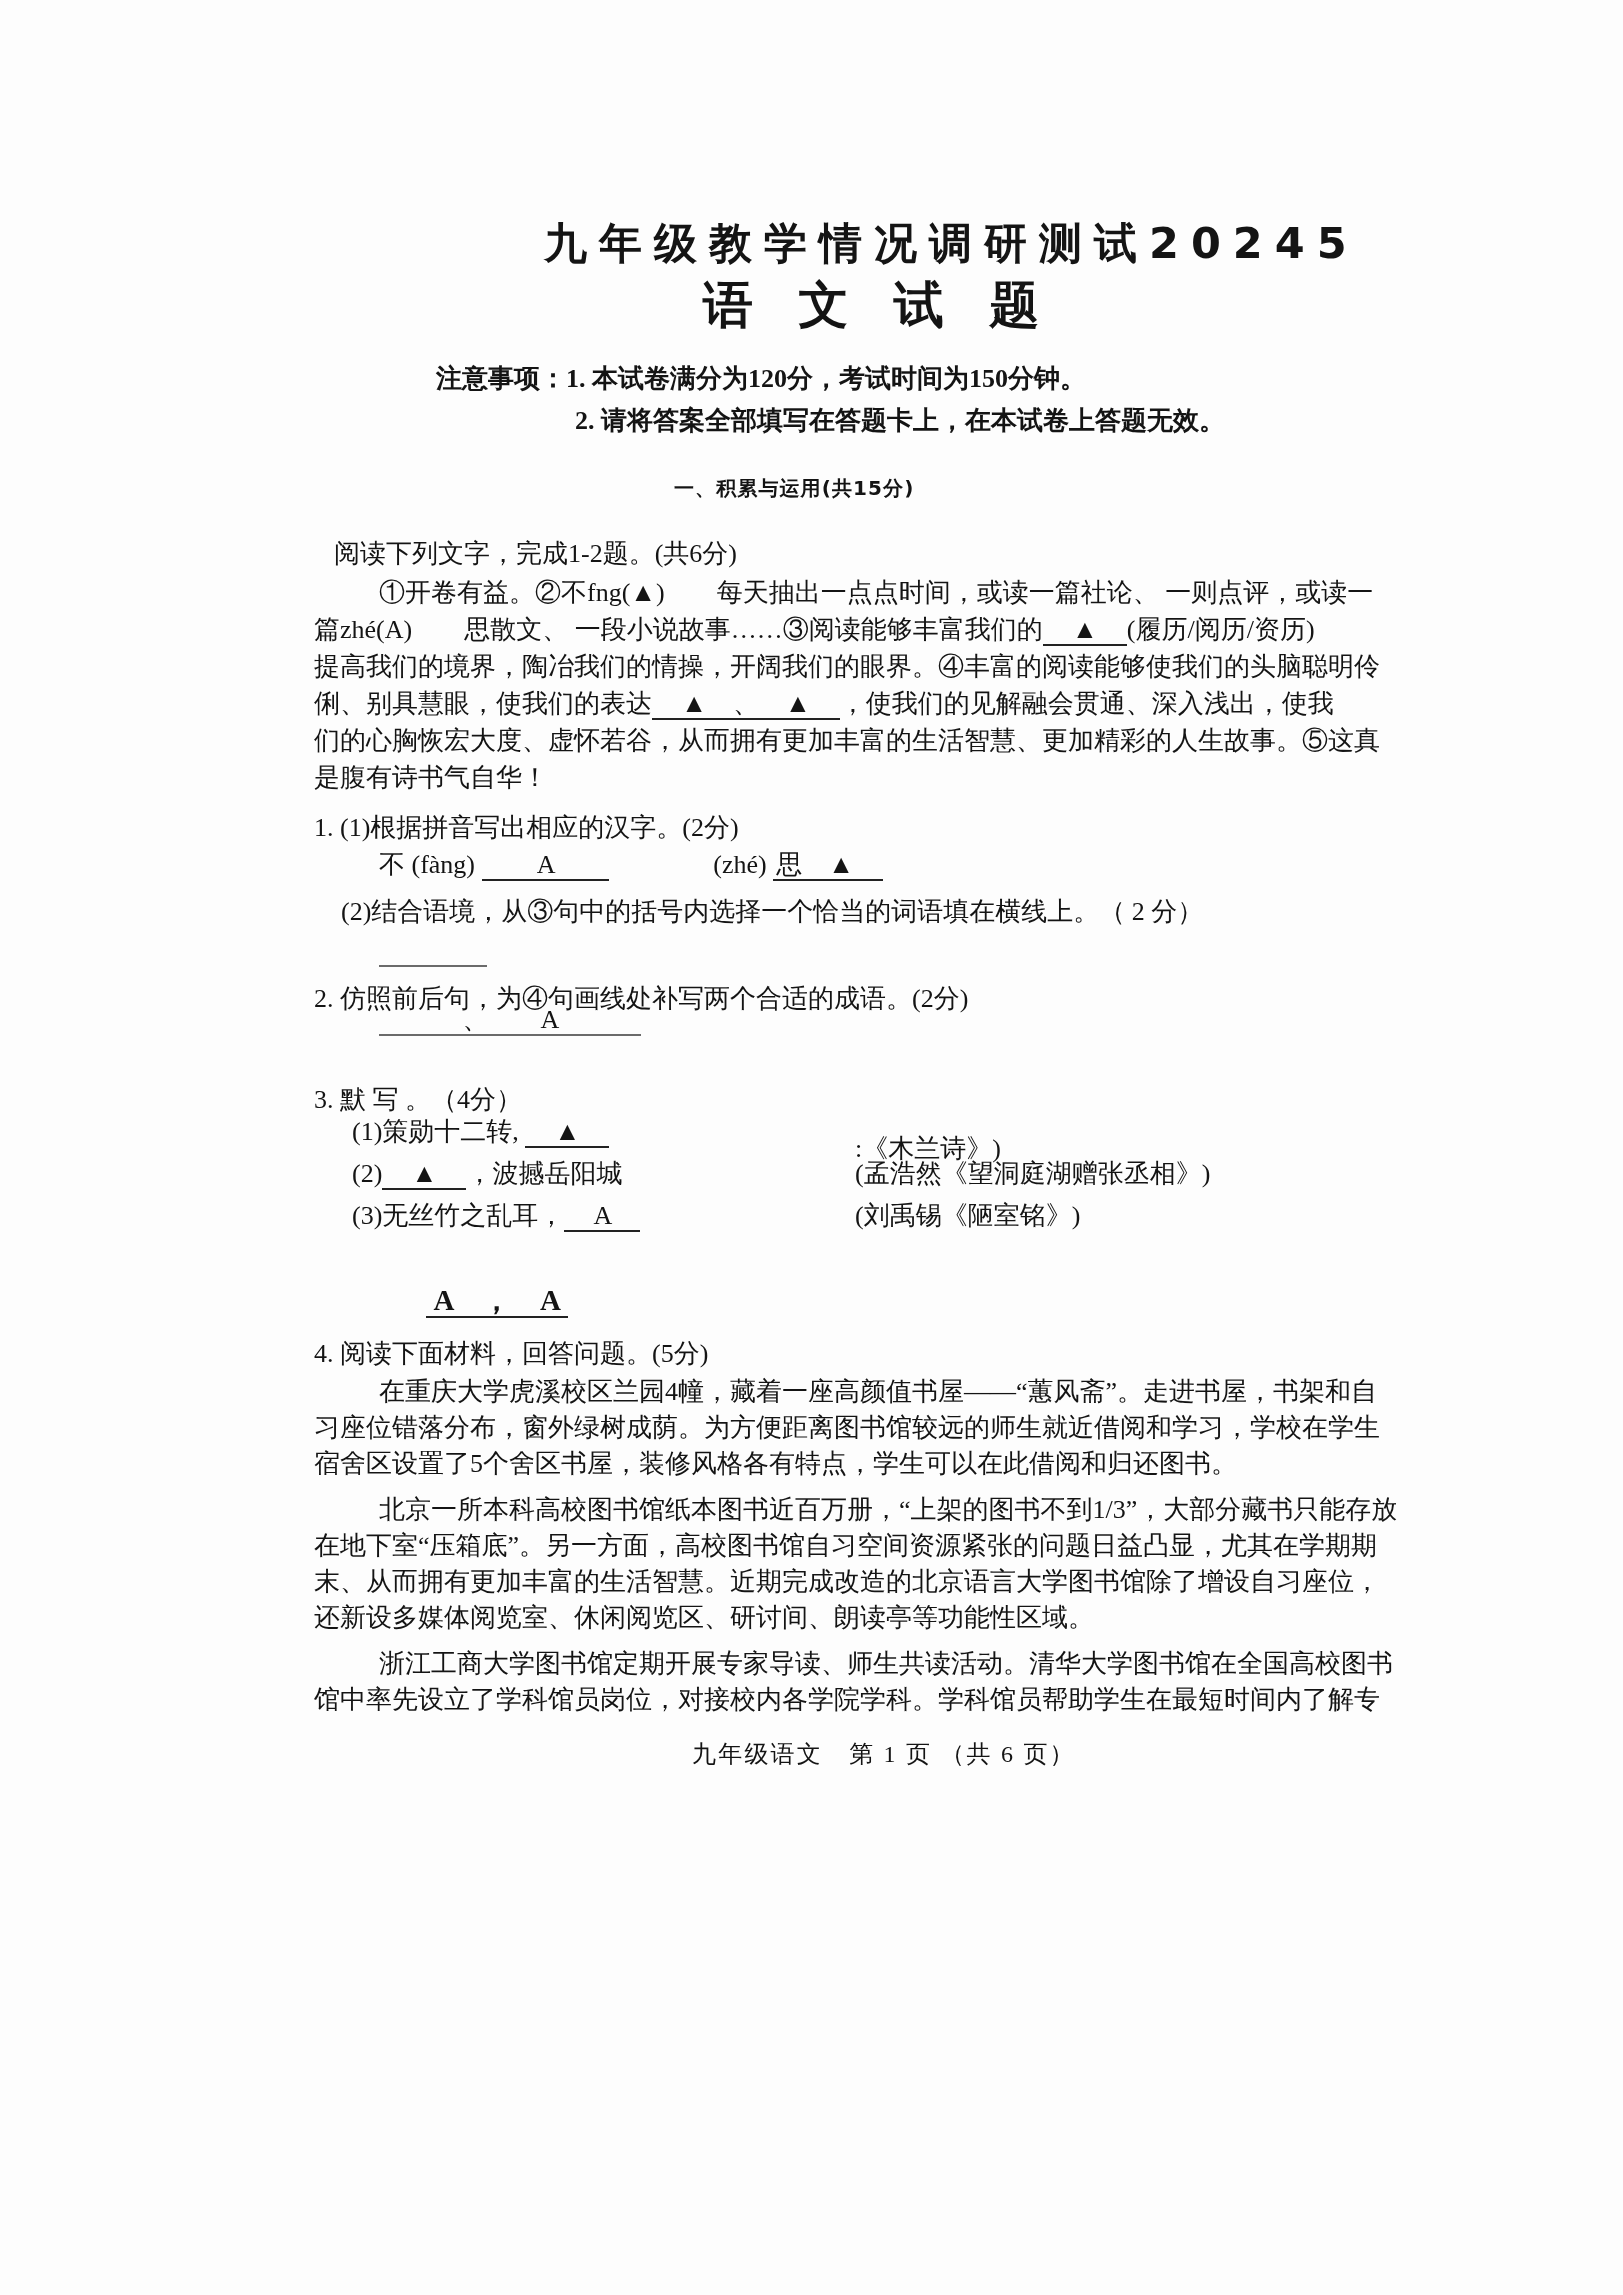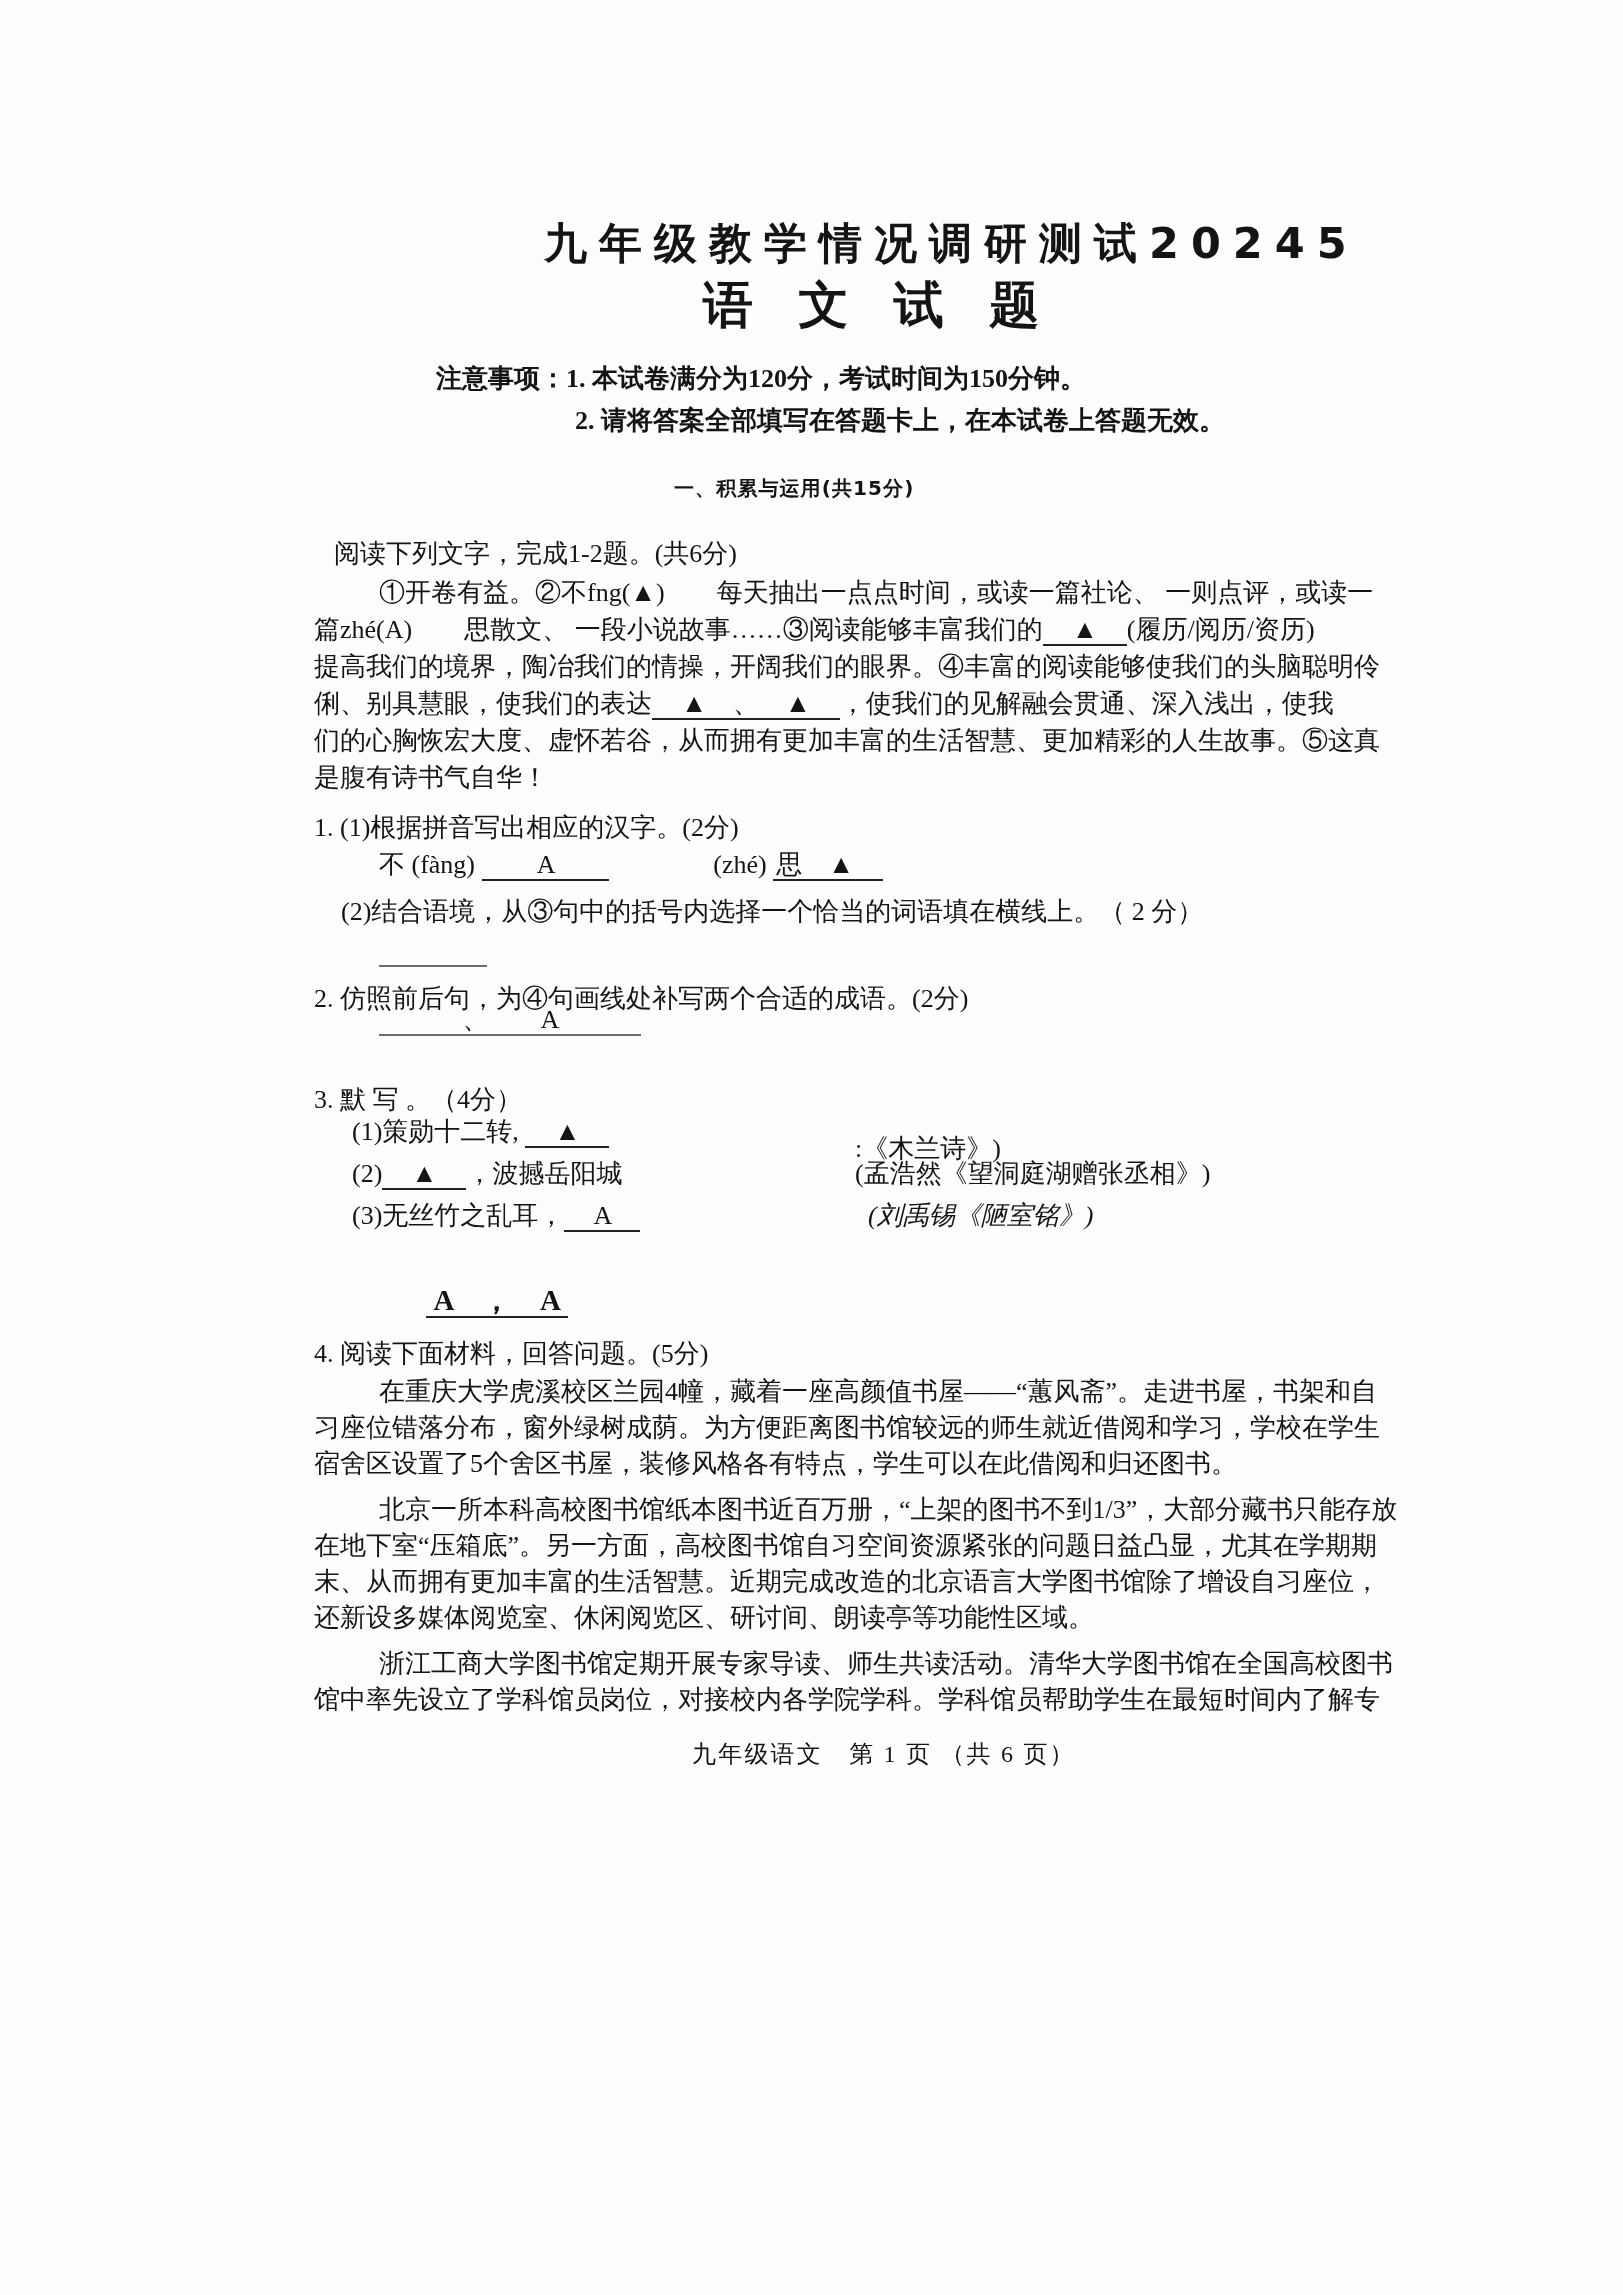--- a/index.html
+++ b/index.html
@@ -80,21 +80,21 @@
   <div class="abs body-text" style="left:352px;top:1114px;width:1055px;">
     <span><span>(1)策勋十二转, </span><span class="seg-u">　▲　</span></span>
     <span class="q3-right" style="left:503px;margin-top:17px;">:《木兰诗》)</span>
   </div>
   <div class="abs body-text" style="left:352px;top:1156px;width:1055px;">
     <span><span>(2)</span><span class="seg-u">　▲　</span><span>，波撼岳阳城</span></span>
     <span class="q3-right" style="left:503px;">(孟浩然《望洞庭湖赠张丞相》)</span>
   </div>
   <div class="abs body-text" style="left:352px;top:1198px;width:1055px;">
     <span><span>(3)无丝竹之乱耳，</span><span class="seg-u">　A　</span></span>
-    <span class="q3-right" style="left:516px;font-style:italic;">(刘禹锡《陋室铭》)</span>
+    <span class="q3-right" style="left:503px;">(刘禹锡《陋室铭》)</span>
   </div>
 
   <div class="abs body-text" style="left:426px;top:1281px;"><span class="seg-ub">A　，　A</span></div>
 
   <div class="abs body-text" style="left:314px;top:1336px;">4. 阅读下面材料，回答问题。(5分)</div>
 
   <div class="abs body-text lines-66" style="left:314px;top:1374px;">
       <div class="line indent">在重庆大学虎溪校区兰园4幢，藏着一座高颜值书屋——“蕙风斋”。走进书屋，书架和自</div>
       <div class="line">习座位错落分布，窗外绿树成荫。为方便距离图书馆较远的师生就近借阅和学习，学校在学生</div>
       <div class="line">宿舍区设置了5个舍区书屋，装修风格各有特点，学生可以在此借阅和归还图书。</div>

